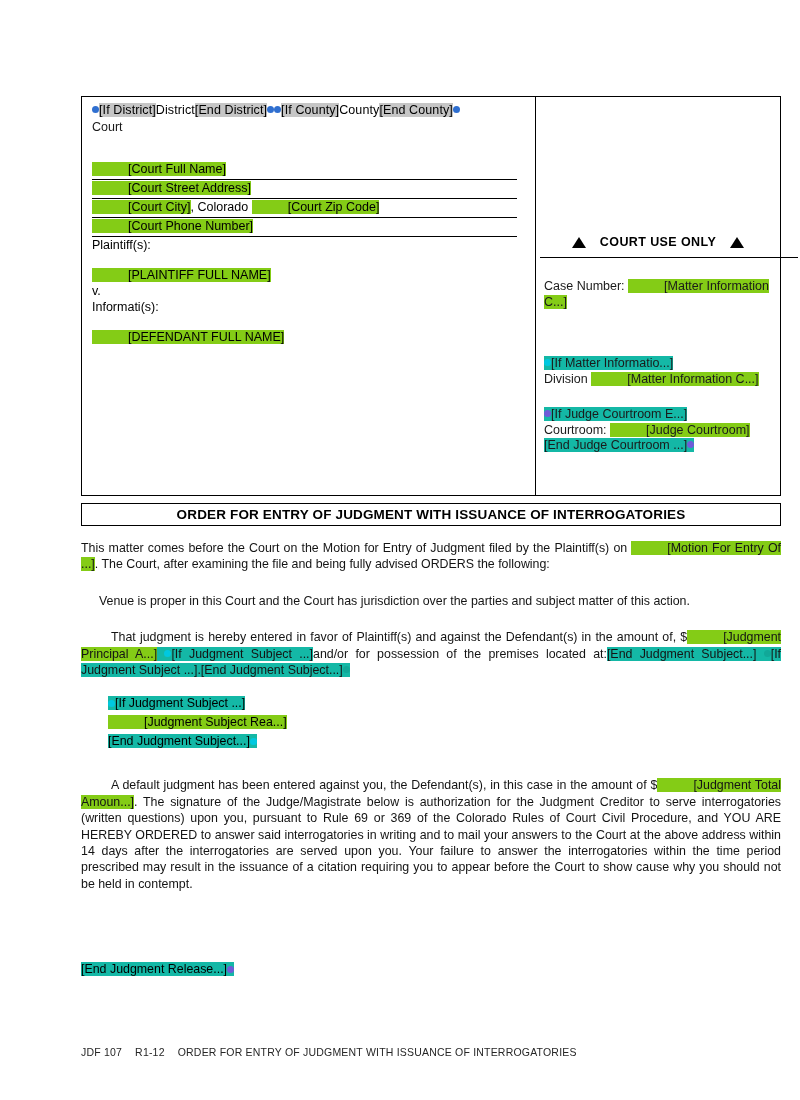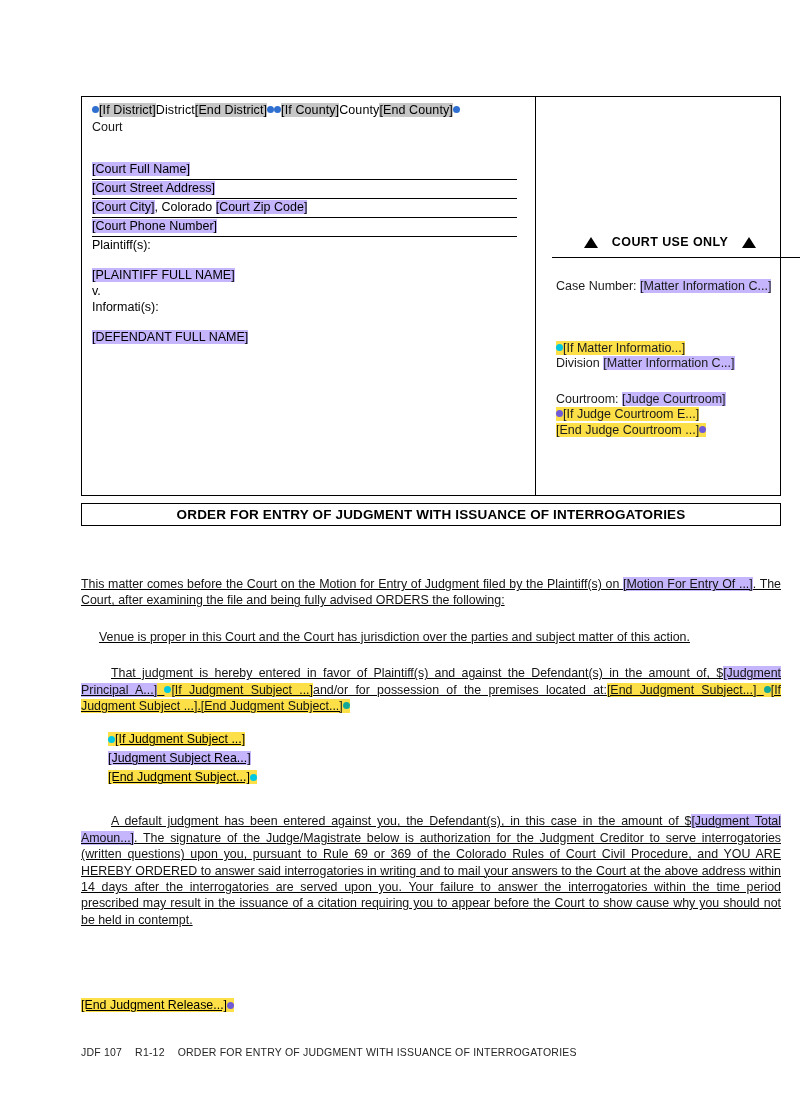--- a/index.html
+++ b/index.html
@@ -28,21 +28,20 @@
     position: absolute;
     left: 81px;
     top: 96px;
     width: 700px;
     border: 1.5px solid #000;
     box-sizing: border-box;
   }
   .caption-cols {
     display: flex;
     align-items: stretch;
-    gap: 12px;
   }
   .col-left {
     width: 454px;
     box-sizing: border-box;
     padding: 6px 8px 8px 10px;
     border-right: 1.2px solid #000;
     min-height: 398px;
     position: relative;
   }
   .col-right {
@@ -52,22 +51,22 @@
     position: relative;
   }
 
   
   .ln {
     font-size: 12.5px;
     line-height: 16px;
     color: #1a1a1a;
     white-space: normal;
   }
-  .hl   { background: #c4b5fd; }
-  .grey { background: #fde047; }
+  .hl   { background: #84cc16; padding-left: 36px; }
+  .grey { background: #14b8a6; }
 
   
   .dot {
     display: inline-block;
     width: 7px; height: 7px;
     border-radius: 50%;
     vertical-align: middle;
     position: relative;
     top: -1px;
   }
@@ -161,23 +160,22 @@
     justify-content: center;
     font-size: 13.5px;
     font-weight: bold;
     letter-spacing: 0.15px;
   }
 
   
   .body-area {
     position: absolute;
     left: 81px;
-    top: 576px;
+    top: 540px;
     width: 700px;
-    text-decoration: underline;
   }
   .para {
     font-size: 12.4px;
     line-height: 16.4px;
     text-align: justify;
     color: #141414;
   }
   .para.indent { text-indent: 30px; }
   .para.ind-left { margin-left: 18px; text-indent: 0; }
 
@@ -243,22 +241,22 @@
           <div class="ln"><span>Case Number: </span><span class="hl">[Matter Information C...]</span></div>
 
           <div class="sp-26"></div>
           <div class="sp-20"></div>
 
           <div class="ln"><span class="grey"><span class="dot dot-cyan"></span><span>[If Matter Informatio...]</span></span></div>
           <div class="ln"><span>Division </span><span class="hl">[Matter Information C...]</span></div>
 
           <div class="sp-20"></div>
 
+          <div class="ln"><span class="grey"><span class="dot dot-purple"></span><span>[If Judge Courtroom E...]</span></span></div>
           <div class="ln"><span>Courtroom: </span><span class="hl">[Judge Courtroom]</span></div>
-          <div class="ln"><span class="grey"><span class="dot dot-purple"></span><span>[If Judge Courtroom E...]</span></span></div>
           <div class="ln"><span class="grey"><span>[End Judge Courtroom ...]</span><span class="dot dot-purple"></span></span></div>
         </div>
       </div>
     </div>
   </div>
 
   <div class="title-bar">
     <span>ORDER FOR ENTRY OF JUDGMENT WITH ISSUANCE OF INTERROGATORIES</span>
   </div>
 

